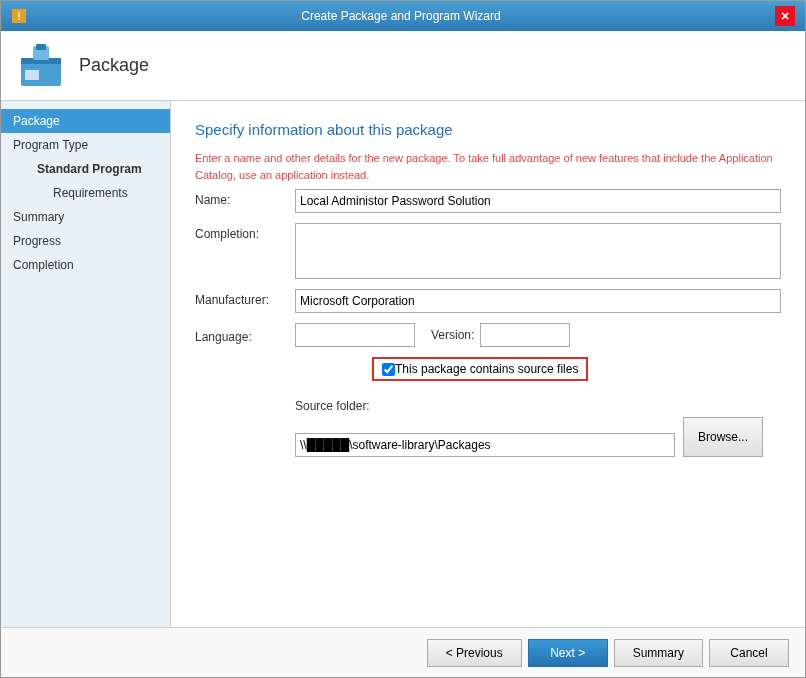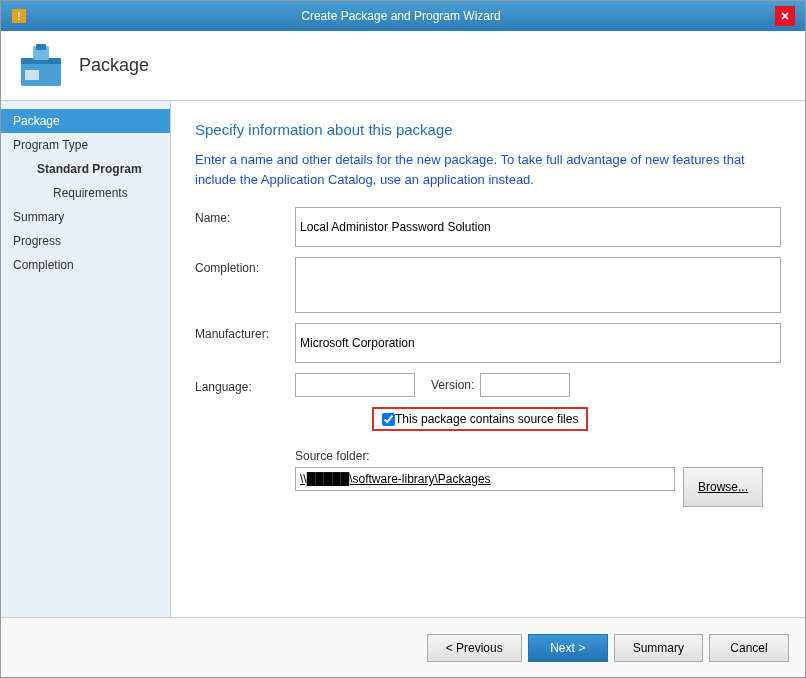--- a/index.html
+++ b/index.html
@@ -113,40 +113,40 @@
       overflow-y: auto;
       background: #fff;
     }
     .main-title {
       font-size: 15px;
       color: #2172b8;
       margin-bottom: 12px;
       font-weight: 400;
     }
     .description-text {
-      font-size: 13px;
-      color: #1d4ed8;
-      margin-bottom: 18px;
+      font-size: 11px;
+      color: #ef4444;
+      margin-bottom: 6px;
       line-height: 1.5;
     }
     .form-row {
       display: flex;
       align-items: flex-start;
       margin-bottom: 10px;
     }
     .form-label {
       width: 100px;
       font-size: 12px;
       color: #333;
       padding-top: 4px;
       flex-shrink: 0;
     }
     .form-input {
       flex: 1;
-      height: 40px;
+      height: 24px;
       border: 1px solid #aaa;
       padding: 2px 4px;
       font-size: 12px;
       font-family: inherit;
     }
     .form-textarea {
       flex: 1;
       height: 56px;
       border: 1px solid #aaa;
       padding: 2px 4px;
@@ -185,23 +185,22 @@
       margin-left: 100px;
       margin-top: 8px;
     }
     .source-folder-label {
       font-size: 12px;
       color: #333;
       margin-bottom: 4px;
     }
     .source-folder-input-row {
       display: flex;
-      align-items: flex-start;
+      align-items: flex-end;
       gap: 8px;
-      text-decoration: underline;
     }
     .source-folder-input {
       width: 380px;
       height: 24px;
       border: 1px solid #aaa;
       padding: 2px 4px;
       font-size: 12px;
       font-family: inherit;
       background: #fff;
     }
@@ -214,21 +213,21 @@
       height: 40px;
     }
     .footer {
       border-top: 1px solid #ccc;
       padding: 10px 16px;
       display: flex;
       justify-content: flex-end;
       gap: 6px;
       background: #f8f8f8;
       flex-shrink: 0;
-      height: 60px;
+      height: 50px;
       align-items: center;
     }
     .btn {
       padding: 4px 18px;
       border: 1px solid #aaa;
       background: linear-gradient(to bottom, #f5f5f5, #e0e0e0);
       font-size: 12px;
       cursor: pointer;
       height: 28px;
       min-width: 80px;

